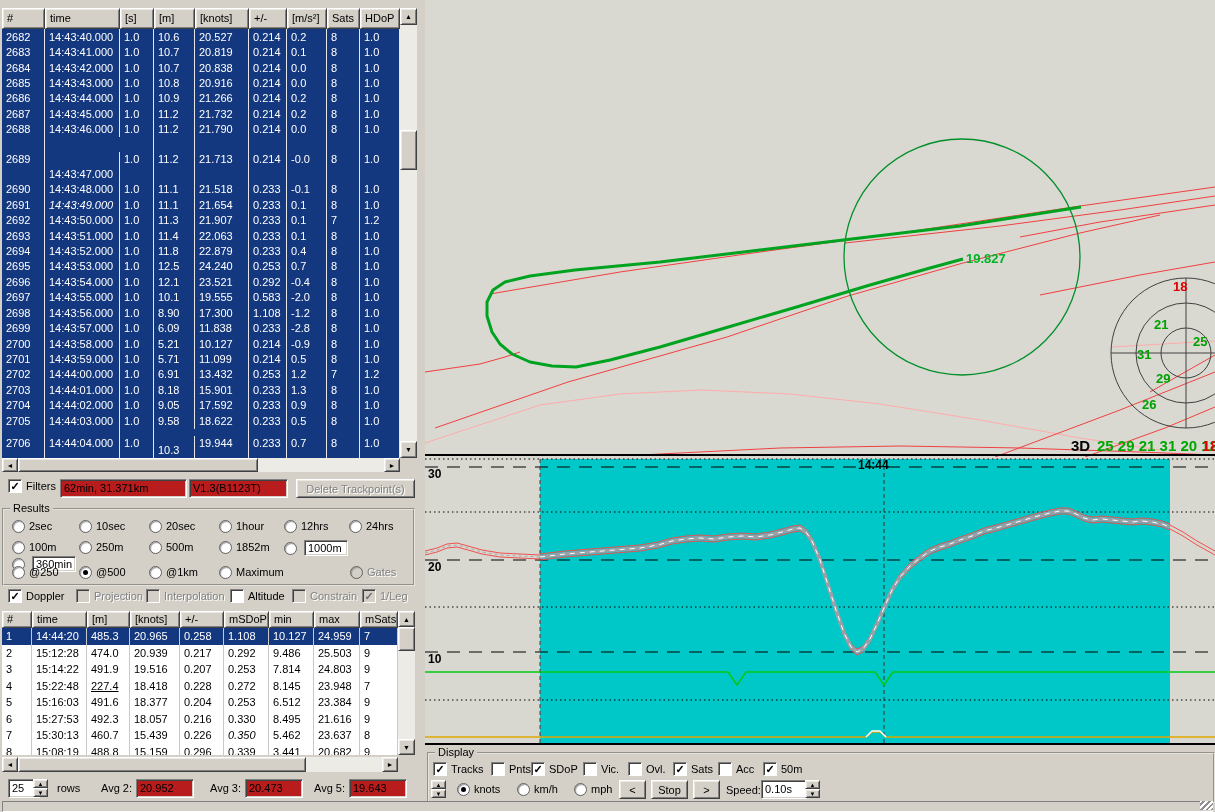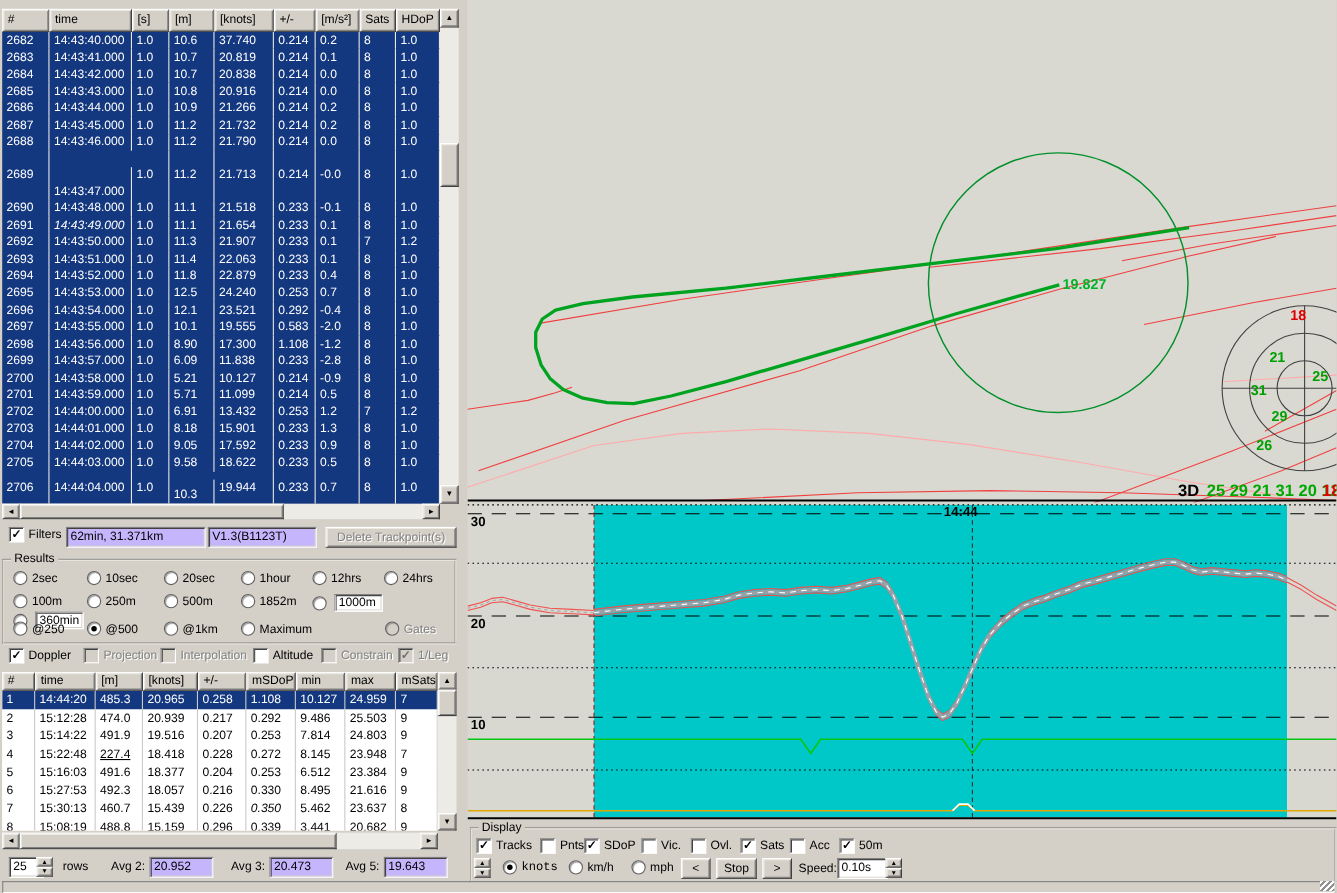--- a/index.html
+++ b/index.html
@@ -3,21 +3,21 @@
 <meta charset="utf-8">
 <style>
   html,body{margin:0;padding:0;}
   body{width:1215px;height:812px;position:relative;overflow:hidden;
        background:#d4d0c8;font-family:"Liberation Sans",sans-serif;font-size:11px;color:#000;}
   .abs{position:absolute;}
   .raised{background:#d4d0c8;border:1px solid;border-color:#ffffff #404040 #404040 #ffffff;
           box-shadow:inset 1px 1px 0 #ece9e2,inset -1px -1px 0 #808080;}
   .sunken{background:#fff;border:1px solid;border-color:#808080 #ffffff #ffffff #808080;
           box-shadow:inset 1px 1px 0 #404040,inset -1px -1px 0 #d4d0c8;}
-  .ro{background:#c4b5fd;}
+  .ro{background:#b91c1c;}
   .gb{border:2px groove #e6e4dd;}
   .gb-label{position:absolute;top:-8px;left:6px;background:#d4d0c8;padding:0 3px;}
   
   .thd{display:flex;height:21px;}
   .thd .hc{box-sizing:border-box;padding:3px 0 0 4px;overflow:hidden;white-space:nowrap;
            background:#d4d0c8;border:1px solid;border-color:#ffffff #404040 #404040 #ffffff;
            box-shadow:inset 1px 1px 0 #ece9e2,inset -1px -1px 0 #808080;}
   .tbd{overflow:hidden;}
   .trow{display:flex;}
   .tc{box-sizing:border-box;padding:0 0 0 4px;overflow:hidden;white-space:nowrap;}
@@ -71,21 +71,21 @@
       <span class="hc" style="width: 40px;">[m/s²]</span>
       <span class="hc" style="width: 33px;">Sats</span>
       <span class="hc" style="width: 40px;">HDoP</span>
     </div>
     <div class="tbd">
       <div class="trow">
         <span class="tc" style="width: 43px;">2682</span>
         <span class="tc" style="width: 75px;">14:43:40.000</span>
         <span class="tc" style="width: 34px;">1.0</span>
         <span class="tc" style="width: 41px;">10.6</span>
-        <span class="tc" style="width: 54px;">37.740</span>
+        <span class="tc" style="width: 54px;">20.527</span>
         <span class="tc" style="width: 38px;">0.214</span>
         <span class="tc" style="width: 40px;">0.2</span>
         <span class="tc" style="width: 33px;">8</span>
         <span class="tc" style="width: 40px;">1.0</span>
       </div>
       <div class="trow">
         <span class="tc" style="width: 43px;">2683</span>
         <span class="tc" style="width: 75px;">14:43:41.000</span>
         <span class="tc" style="width: 34px;">1.0</span>
         <span class="tc" style="width: 41px;">10.7</span>
@@ -574,21 +574,21 @@
   </svg>
 
 <div class="abs gb" style="left:427px;top:752px;width:784px;height:47px;">
   <span class="gb-label">Display</span>
   <div id="disp-r1" class="abs" style="left:4px;top:8px;"><span class="it" style="width: 58px;"><span class="cb on">✓</span><span class="lbl">Tracks</span></span><span class="it" style="width: 40px;"><span class="cb"></span><span class="lbl">Pnts</span></span><span class="it" style="width: 52px;"><span class="cb on">✓</span><span class="lbl">SDoP</span></span><span class="it" style="width: 45px;"><span class="cb"></span><span class="lbl">Vic.</span></span><span class="it" style="width: 45px;"><span class="cb"></span><span class="lbl">Ovl.</span></span><span class="it" style="width: 45px;"><span class="cb on">✓</span><span class="lbl">Sats</span></span><span class="it" style="width: 45px;"><span class="cb"></span><span class="lbl">Acc</span></span><span class="it"><span class="cb on">✓</span><span class="lbl">50m</span></span></div>
   <div class="abs" style="left:0px;top:26px;width:780px;height:20px;">
     <span class="spin" style="left:2px;top:0;">
       <span class="sb-btn">▲</span>
       <span class="sb-btn">▼</span>
     </span>
-    <span id="disp-units" class="abs" style="left:28px;top:2px;"><span class="it" style="width: 60px; font-family: Liberation Mono, monospace;"><span class="rd on"></span><span class="lbl">knots</span></span><span class="it" style="width: 57px;"><span class="rd"></span><span class="lbl">km/h</span></span><span class="it"><span class="rd"></span><span class="lbl">mph</span></span></span>
+    <span id="disp-units" class="abs" style="left:28px;top:2px;"><span class="it" style="width: 60px;"><span class="rd on"></span><span class="lbl">knots</span></span><span class="it" style="width: 57px;"><span class="rd"></span><span class="lbl">km/h</span></span><span class="it"><span class="rd"></span><span class="lbl">mph</span></span></span>
     <span class="abs raised btn" style="left:190px;top:0;width:27px;height:19px;">&lt;</span>
     <span class="abs raised btn" style="left:222px;top:0;width:37px;height:19px;">Stop</span>
     <span class="abs raised btn" style="left:264px;top:0;width:27px;height:19px;">&gt;</span>
     <span class="abs" style="left:297px;top:4px;">Speed:</span>
     <span class="abs sunken" style="left:332px;top:0;width:38px;height:13px;padding:2px 3px;">0.10s</span>
     <span class="spin" style="left:376px;top:0;">
       <span class="sb-btn">▲</span>
       <span class="sb-btn">▼</span>
     </span>
   </div>

